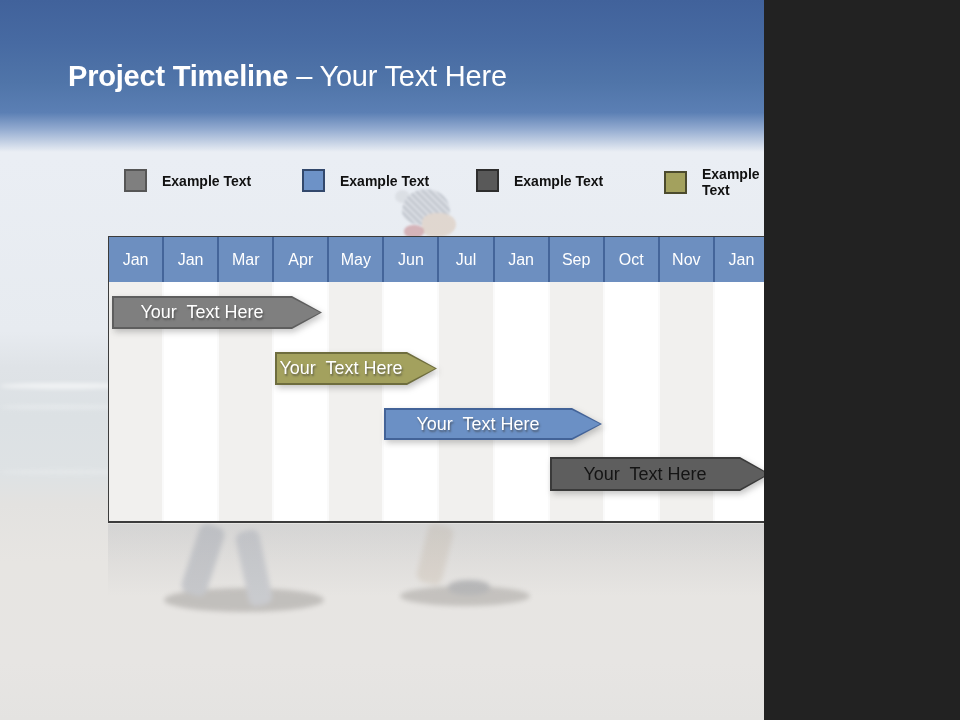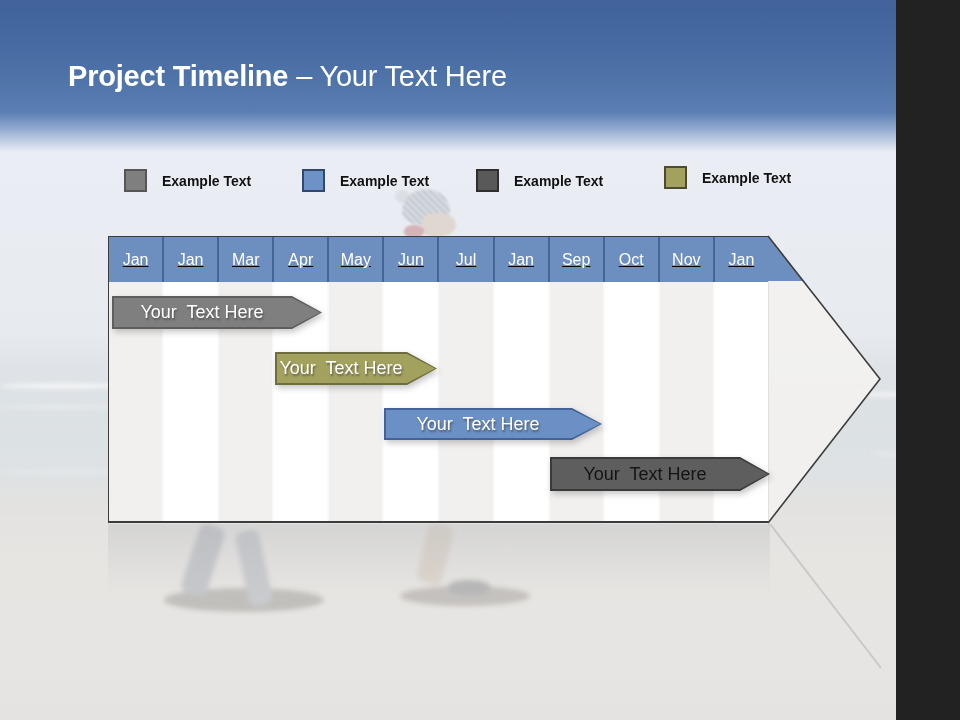--- a/index.html
+++ b/index.html
@@ -1,17 +1,17 @@
 <!DOCTYPE html>
 <html><head>
 <meta charset="utf-8">
 <style>
   html,body{margin:0;padding:0;background:#222;}
   .slide{
-    position:relative;width:896px;height:720px;overflow:hidden;
+    position:relative;width:764px;height:720px;overflow:hidden;
     font-family:"Liberation Sans", sans-serif;
     
     background:linear-gradient(180deg,
       #e9eef4 0%, #eaeef4 22%, #e7ebf0 46%,
       #dfe3e7 51%, #dce1e4 58%, #dee2e4 66%,
       #e3e2e0 70%, #e7e5e2 78%, #e7e5e3 92%, #e4e3e1 100%);
   }
   
   .top-band{
     position:absolute;left:0;top:0;width:960px;height:152px;z-index:1;
@@ -123,21 +123,21 @@
   <div class="legend-item li3">
     <span class="legend-swatch" style="background: rgb(89, 89, 89); border-color: rgb(46, 46, 46);"></span>
     <span class="legend-label">Example Text</span>
   </div>
   <div class="legend-item li4">
     <span class="legend-swatch" style="background: rgb(163, 161, 94); border-color: rgb(76, 75, 46);"></span>
     <span class="legend-label">Example Text</span>
   </div>
 
   <div class="timeline-table">
-    <div class="month-row" style="background: rgb(109, 143, 192); text-decoration: underline; --divider: #44659a;">
+    <div class="month-row" style="background: rgb(109, 143, 192); --divider: #44659a;">
       <div class="month-cell">Jan</div>
       <div class="month-cell">Jan</div>
       <div class="month-cell">Mar</div>
       <div class="month-cell">Apr</div>
       <div class="month-cell">May</div>
       <div class="month-cell">Jun</div>
       <div class="month-cell">Jul</div>
       <div class="month-cell">Jan</div>
       <div class="month-cell">Sep</div>
       <div class="month-cell">Oct</div>

